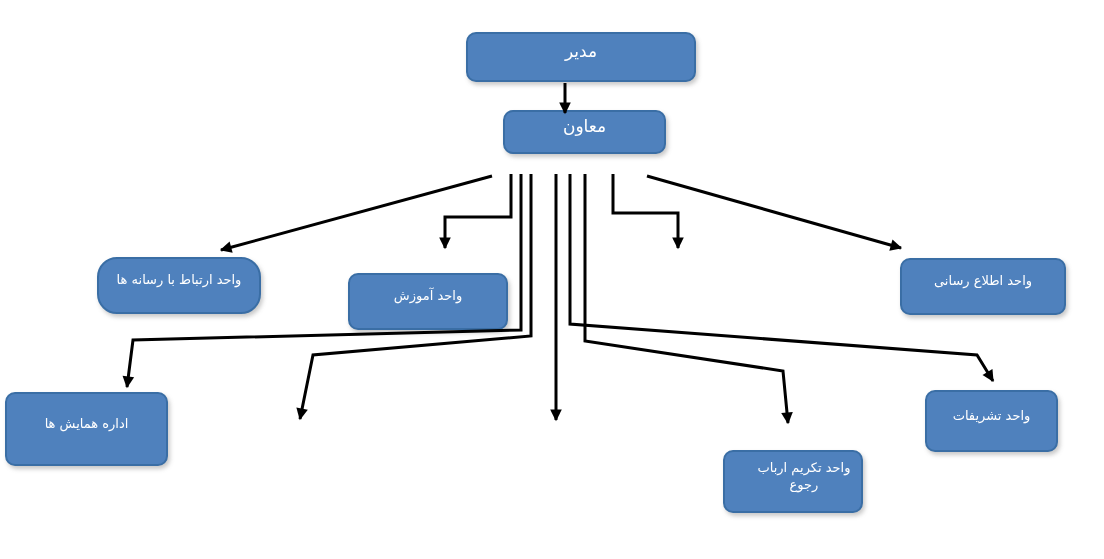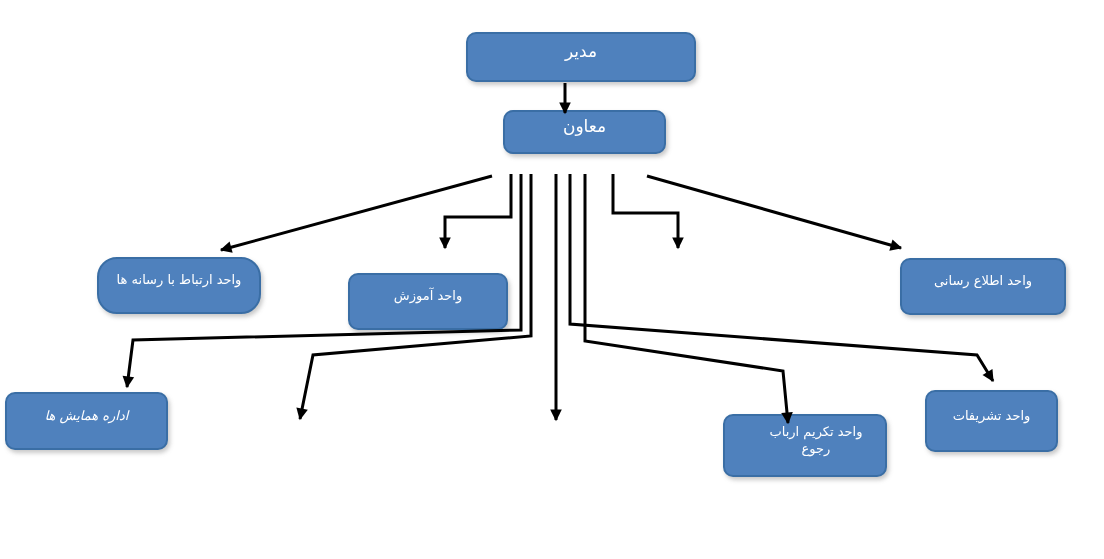--- a/index.html
+++ b/index.html
@@ -43,24 +43,24 @@
     padding: 0 8px 10px 8px;
     box-shadow: 2px 3px 4px rgba(100,100,100,0.35);
   }
   .node.lvl-top { font-size: 17px; margin-left: 16px; }
   .n-manager        { left: 450px; top: 32px;  width: 230px; height: 50px; }
   .n-deputy         { left: 487px; top: 110px; width: 163px; height: 44px; }
   .n-media          { left: 97px;  top: 257px; width: 164px; height: 57px; border-radius: 20px; }
   .n-education      { left: 348px; top: 255px; width: 160px; height: 57px; margin-top: 18px; }
   .n-public         { left: 610px; top: 254px; width: 162px; height: 57px; }
   .n-information    { left: 872px; top: 258px; width: 166px; height: 57px; margin-left: 28px; }
-  .n-conferences    { left: 5px;   top: 392px; width: 163px; height: 58px; font-style: italic; }
+  .n-conferences    { left: 5px;   top: 392px; width: 163px; height: 74px; }
   .n-audiovisual    { left: 218px; top: 424px; width: 166px; height: 58px; }
   .n-advertising    { left: 461px; top: 426px; width: 162px; height: 59px; }
-  .n-clienthonoring { left: 723px; top: 414px; width: 164px; height: 63px; padding-left: 30px; }
+  .n-clienthonoring { left: 723px; top: 450px; width: 140px; height: 63px; padding-left: 30px; }
   .n-protocol       { left: 925px; top: 390px; width: 133px; height: 62px; }
 </style>
 </head>
 <body>
 
 <div class="stage">
 
   <svg class="connector-layer" width="1104" height="559" viewBox="0 0 1104 559" xmlns="http://www.w3.org/2000/svg">
     <defs>
       <marker id="arrowhead" markerUnits="userSpaceOnUse" markerWidth="14" markerHeight="14" viewBox="0 0 12 12" refX="10" refY="6" orient="auto">

